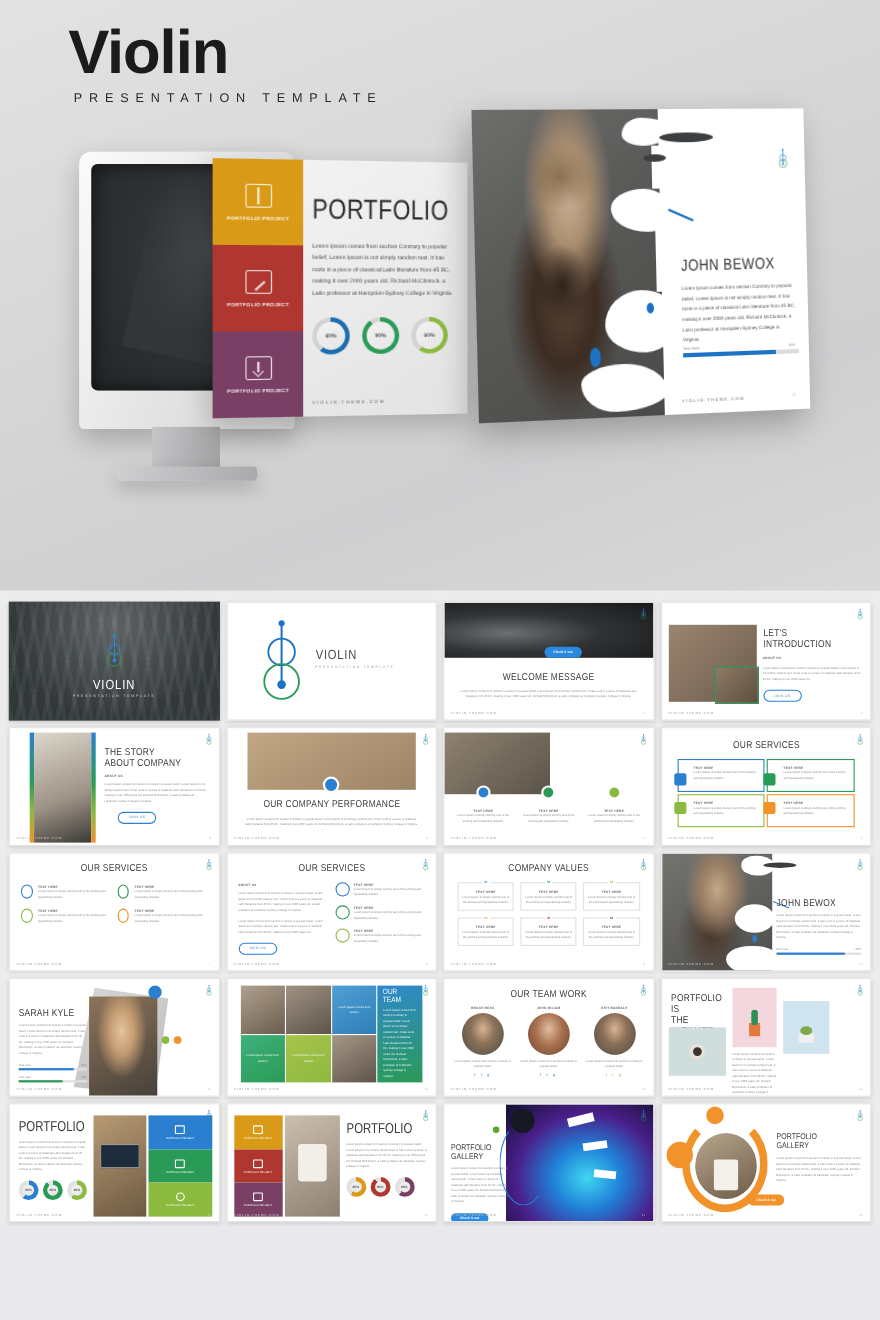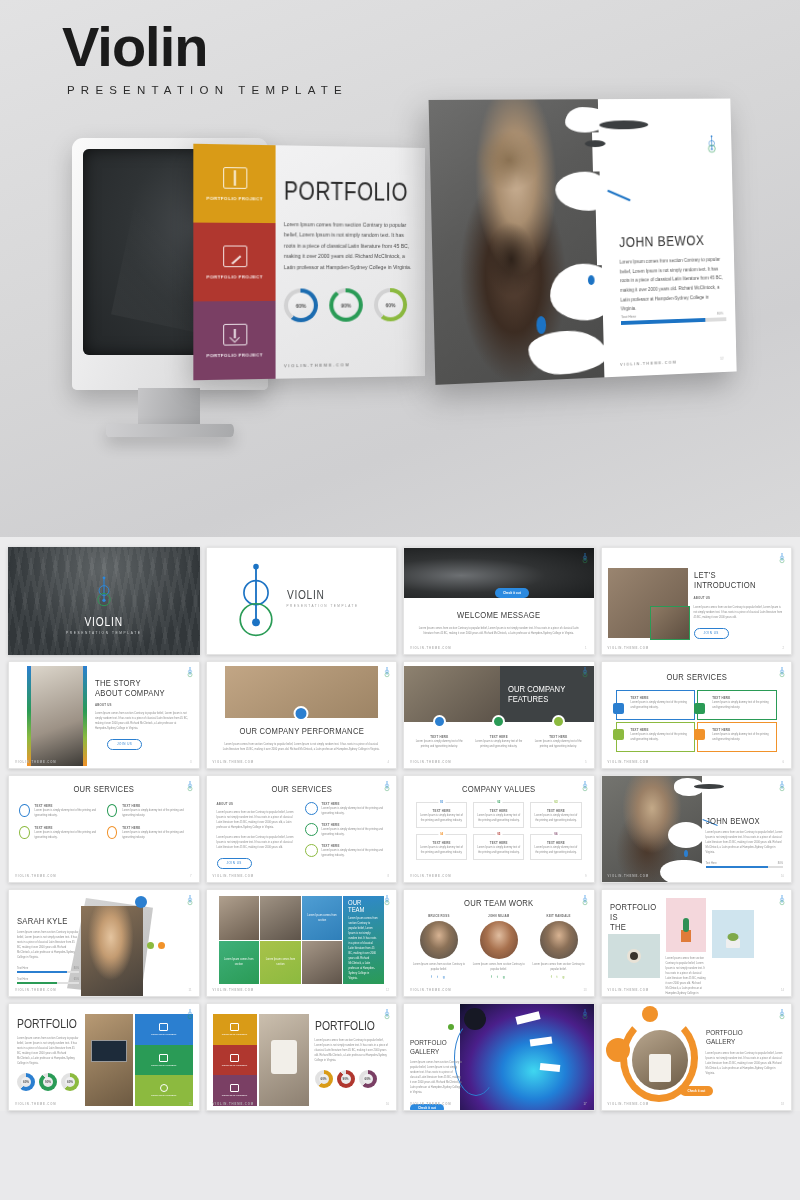--- a/index.html
+++ b/index.html
@@ -372,24 +372,20 @@
           <circle cx="6" cy="1.4" r="1" fill="#2b8ae0"></circle>
           <circle cx="6" cy="9" r="3.2" fill="none" stroke="#2b8ae0" stroke-width=".8"></circle>
           <circle cx="6" cy="15.5" r="4" fill="none" stroke="#2a9b56" stroke-width=".8"></circle>
         </svg>
       <div class="tfoot">VIOLIN.THEME.COM</div>
       <div class="tpg">4</div>
     </div>
 
     <div class="thumb">
       <div style="position:absolute;left:0;top:4px;width:96px;height:56px;background:linear-gradient(140deg,#8e8270,#5c5349)"></div>
-      <div style="position:absolute;left:96px;top:4px;right:0;height:56px;background:#3e4244;display:flex;flex-direction:column;justify-content:center;padding-left:8px">
-        <div style="font-size:9px;color:#fff;transform:scaleX(.85);transform-origin:left">OUR COMPANY</div>
-        <div style="font-size:9px;color:#fff;transform:scaleX(.85);transform-origin:left">FEATURES</div>
-      </div>
       <div style="position:absolute;left:8px;right:8px;top:52px;display:flex;gap:5px">
         <div style="flex:1;text-align:center">
           <span class="circ-ic" style="background:#2b7fd0;border:2px solid #fff"></span>
           <div class="tmini" style="margin-top:3px">TEXT HERE</div>
           <div class="tbody">Lorem Ipsum is simply dummy text of the printing and typesetting industry.</div>
         </div>
         <div style="flex:1;text-align:center">
           <span class="circ-ic" style="background:#2a9b56;border:2px solid #fff"></span>
           <div class="tmini" style="margin-top:3px">TEXT HERE</div>
           <div class="tbody">Lorem Ipsum is simply dummy text of the printing and typesetting industry.</div>

